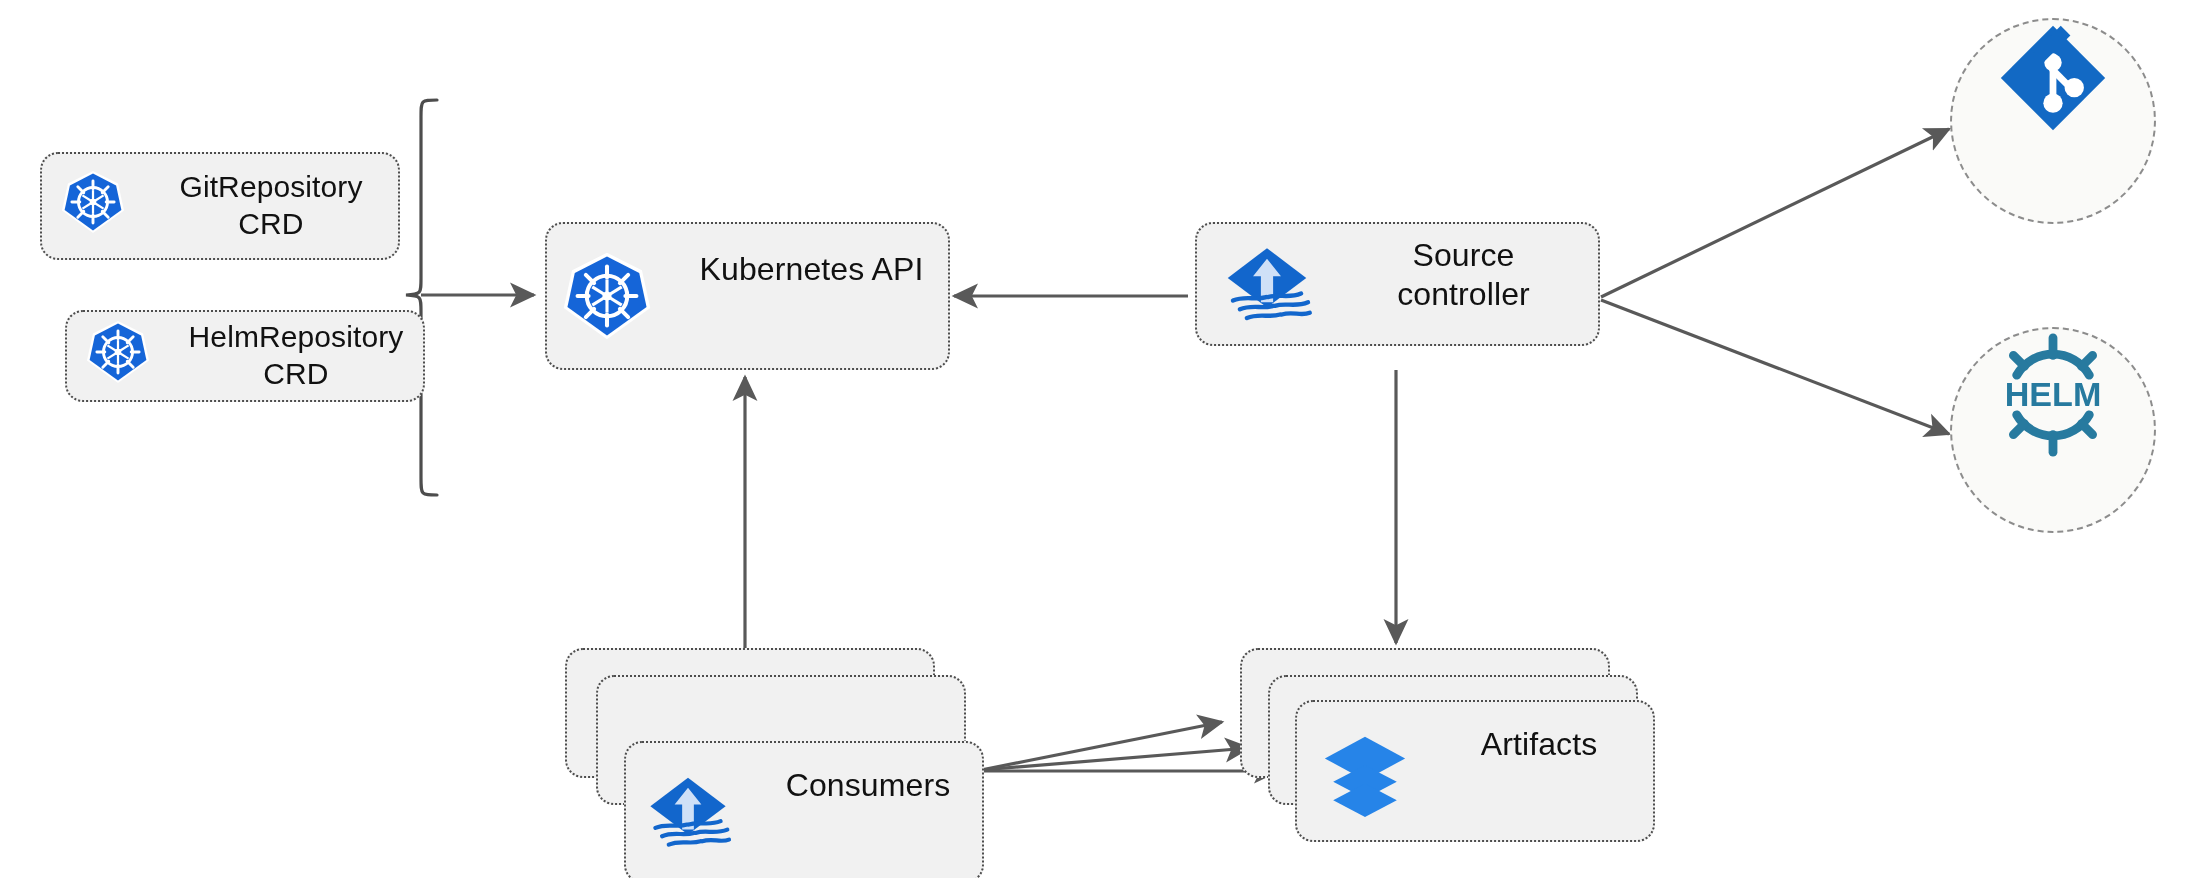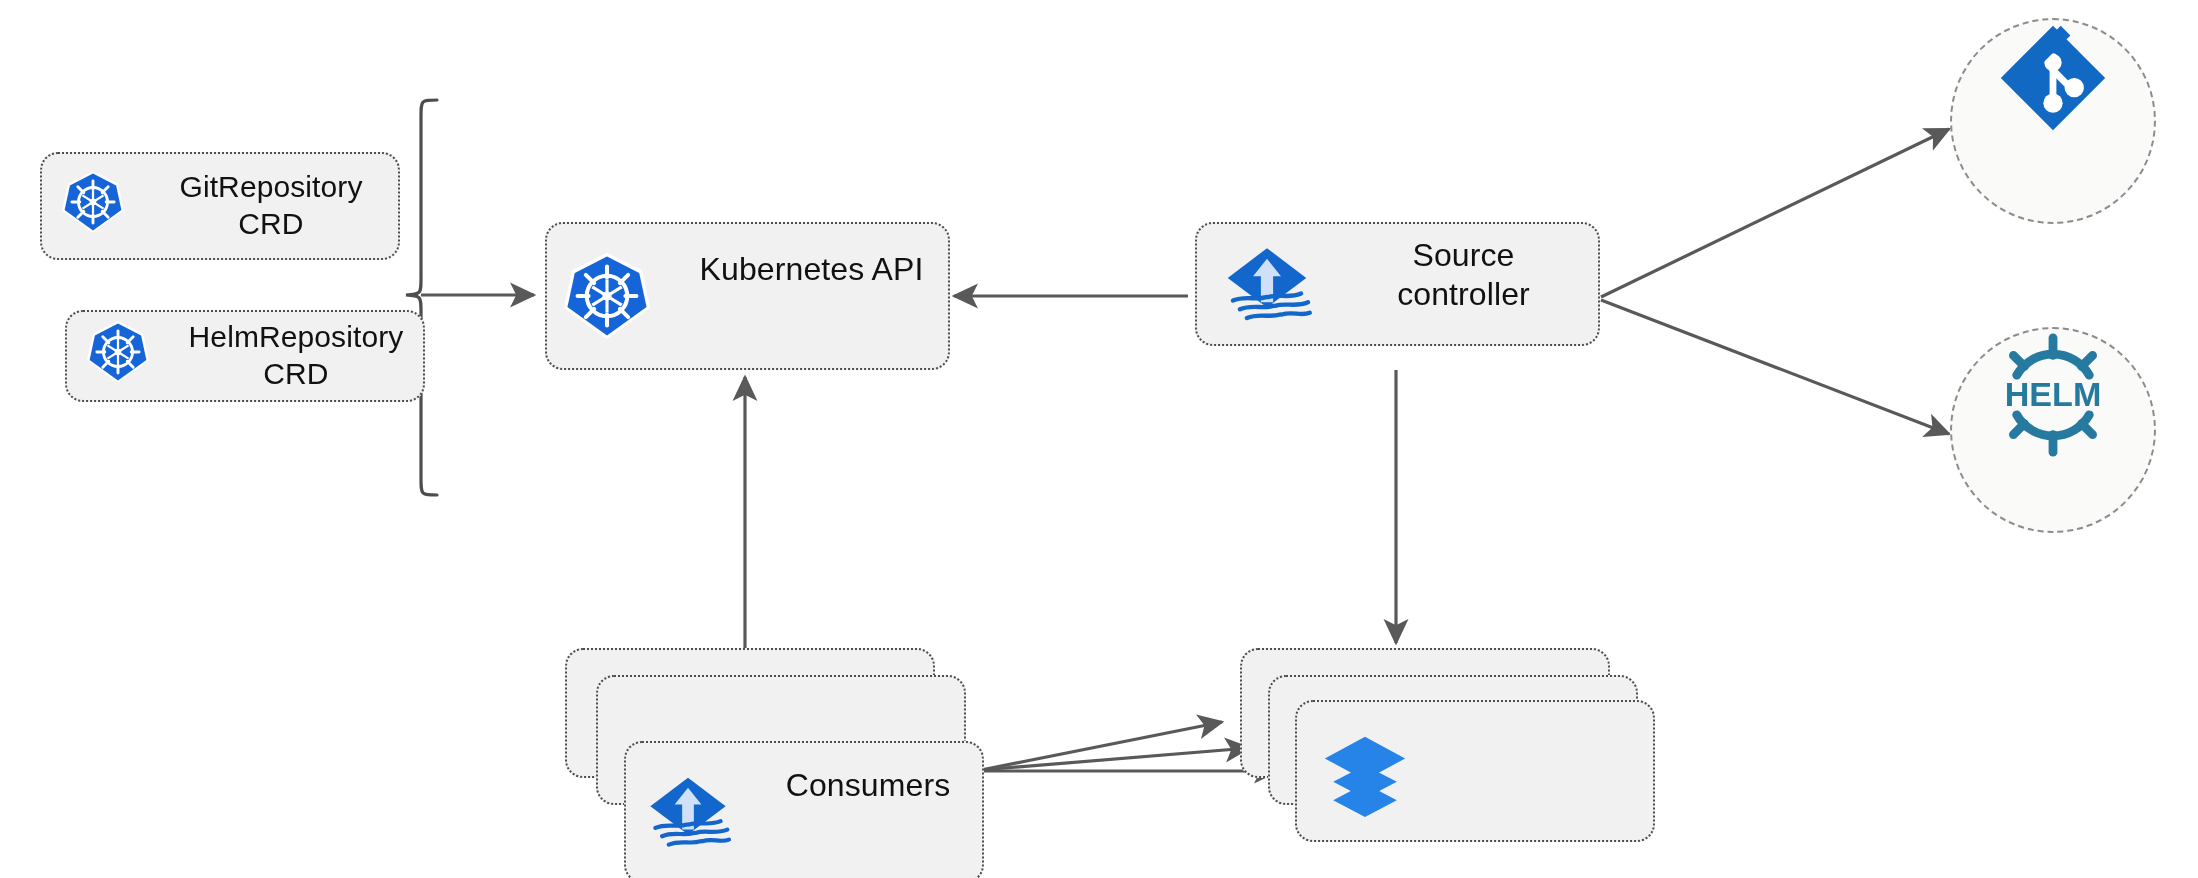--- a/index.html
+++ b/index.html
@@ -263,20 +263,21 @@
   <div class="node ghost" style="left:1268px; top:675px; width:370px; height:130px;"></div>
   <div class="node" style="left:1295px; top:700px; width:360px; height:142px;">
     <div class="node-inner" style="padding:0 22px;">
       <span class="node-icon">
         <svg width="92" height="92" viewBox="0 0 110 110">
           <polygon points="55,14 103,40 55,66 7,40" fill="#2684e8"></polygon>
           <polygon points="55,48 93,68 55,88 17,68" fill="#2684e8"></polygon>
           <polygon points="55,70 93,90 55,110 17,90" fill="#2684e8"></polygon>
         </svg>
       </span>
+      <span class="node-label">Artifacts</span>
     </div>
   </div>
 
   <div class="circle-node" style="left:1950px; top:18px; width:206px; height:206px;">
     <span class="node-icon">
       <svg width="116" height="116" viewBox="0 0 120 120">
         <polygon points="60,6 114,60 60,114 6,60" fill="#1269c4"></polygon>
         <g stroke="#ffffff" stroke-width="7" fill="none" stroke-linecap="round">
           <line x1="60" y1="38" x2="60" y2="86"></line>
           <path d="M 60 52 L 78 70"></path>

